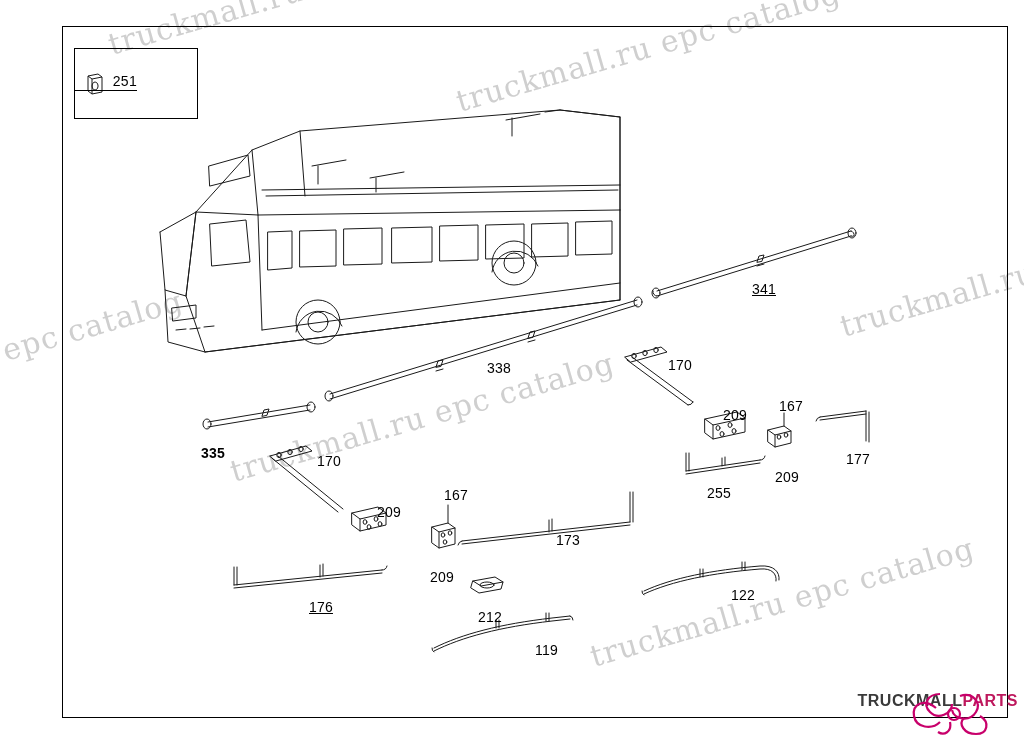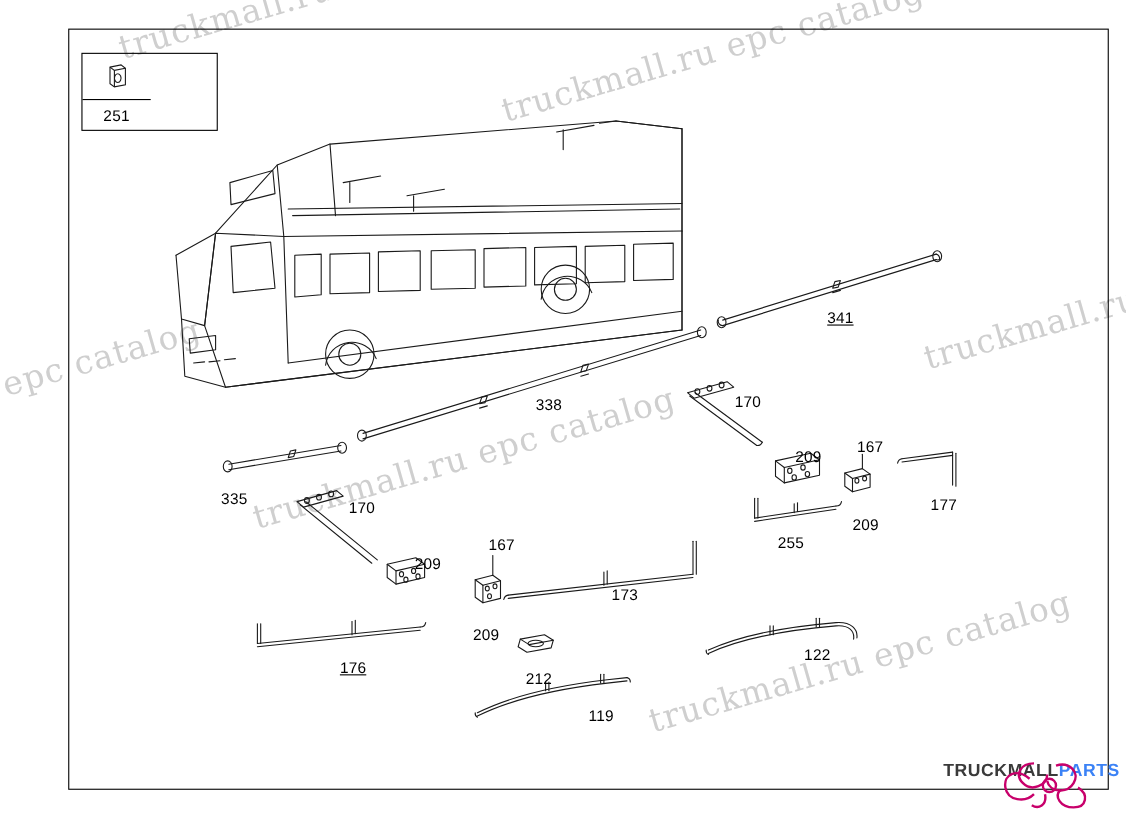--- a/index.html
+++ b/index.html
@@ -39,23 +39,23 @@
     height: 71px;
     border: 1px solid #000;
     box-sizing: border-box;
     display: flex;
   }
   .legend-cell {
     width: 62px;
     height: 100%;
     box-sizing: border-box;
     display: flex;
-    flex-direction: column;
+    flex-direction: row;
     align-items: center;
-    justify-content: space-between;
+    justify-content: flex-end;
     position: relative;
   }
   .legend-cell + .legend-cell {
     border-left: 1px solid #000;
   }
   .legend-icon {
     height: 40px;
     display: flex;
     align-items: center;
     justify-content: center;
@@ -108,21 +108,21 @@
   .brand-text {
     position: absolute;
     right: 6px;
     bottom: 40px;
     font-size: 16px;
     font-weight: bold;
     letter-spacing: 0.5px;
     color: #3a3a3a;
     white-space: nowrap;
   }
-  .brand-text .accent { color: #3b82f6; }
+  .brand-text .accent { color: #be185d; }
 </style>
 </head>
 <body>
 
 <div id="stage">
 
   <div id="watermark-layer">
       <div class="wm" style="left: 104px; top: 28px; font-size: 30px; transform: rotate(-16deg); transform-origin: left top;">truckmall.ru epc catalog</div>
       <div class="wm" style="left: 452px; top: 85px; font-size: 30px; transform: rotate(-16deg); transform-origin: left top;">truckmall.ru epc catalog</div>
       <div class="wm" style="left: 836px; top: 310px; font-size: 30px; transform: rotate(-16deg); transform-origin: left top;">truckmall.ru e</div>
@@ -370,21 +370,21 @@
         </svg>
       </div>
       <div class="legend-divider"></div>
       <div class="legend-label">251</div>
     </div>
   </div>
 
   <div id="callout-layer">
       <div class="callout" style="left: 752px; top: 282px; text-decoration: underline;">341</div>
       <div class="callout" style="left: 487px; top: 361px;">338</div>
-      <div class="callout" style="left: 201px; top: 446px;">335</div>
+      <div class="callout" style="left: 201px; top: 446px; font-weight: bold;">335</div>
       <div class="callout" style="left: 668px; top: 358px;">170</div>
       <div class="callout" style="left: 723px; top: 408px;">209</div>
       <div class="callout" style="left: 779px; top: 399px;">167</div>
       <div class="callout" style="left: 775px; top: 470px;">209</div>
       <div class="callout" style="left: 707px; top: 486px;">255</div>
       <div class="callout" style="left: 846px; top: 452px;">177</div>
       <div class="callout" style="left: 317px; top: 454px;">170</div>
       <div class="callout" style="left: 377px; top: 505px;">209</div>
       <div class="callout" style="left: 444px; top: 488px;">167</div>
       <div class="callout" style="left: 430px; top: 570px;">209</div>

